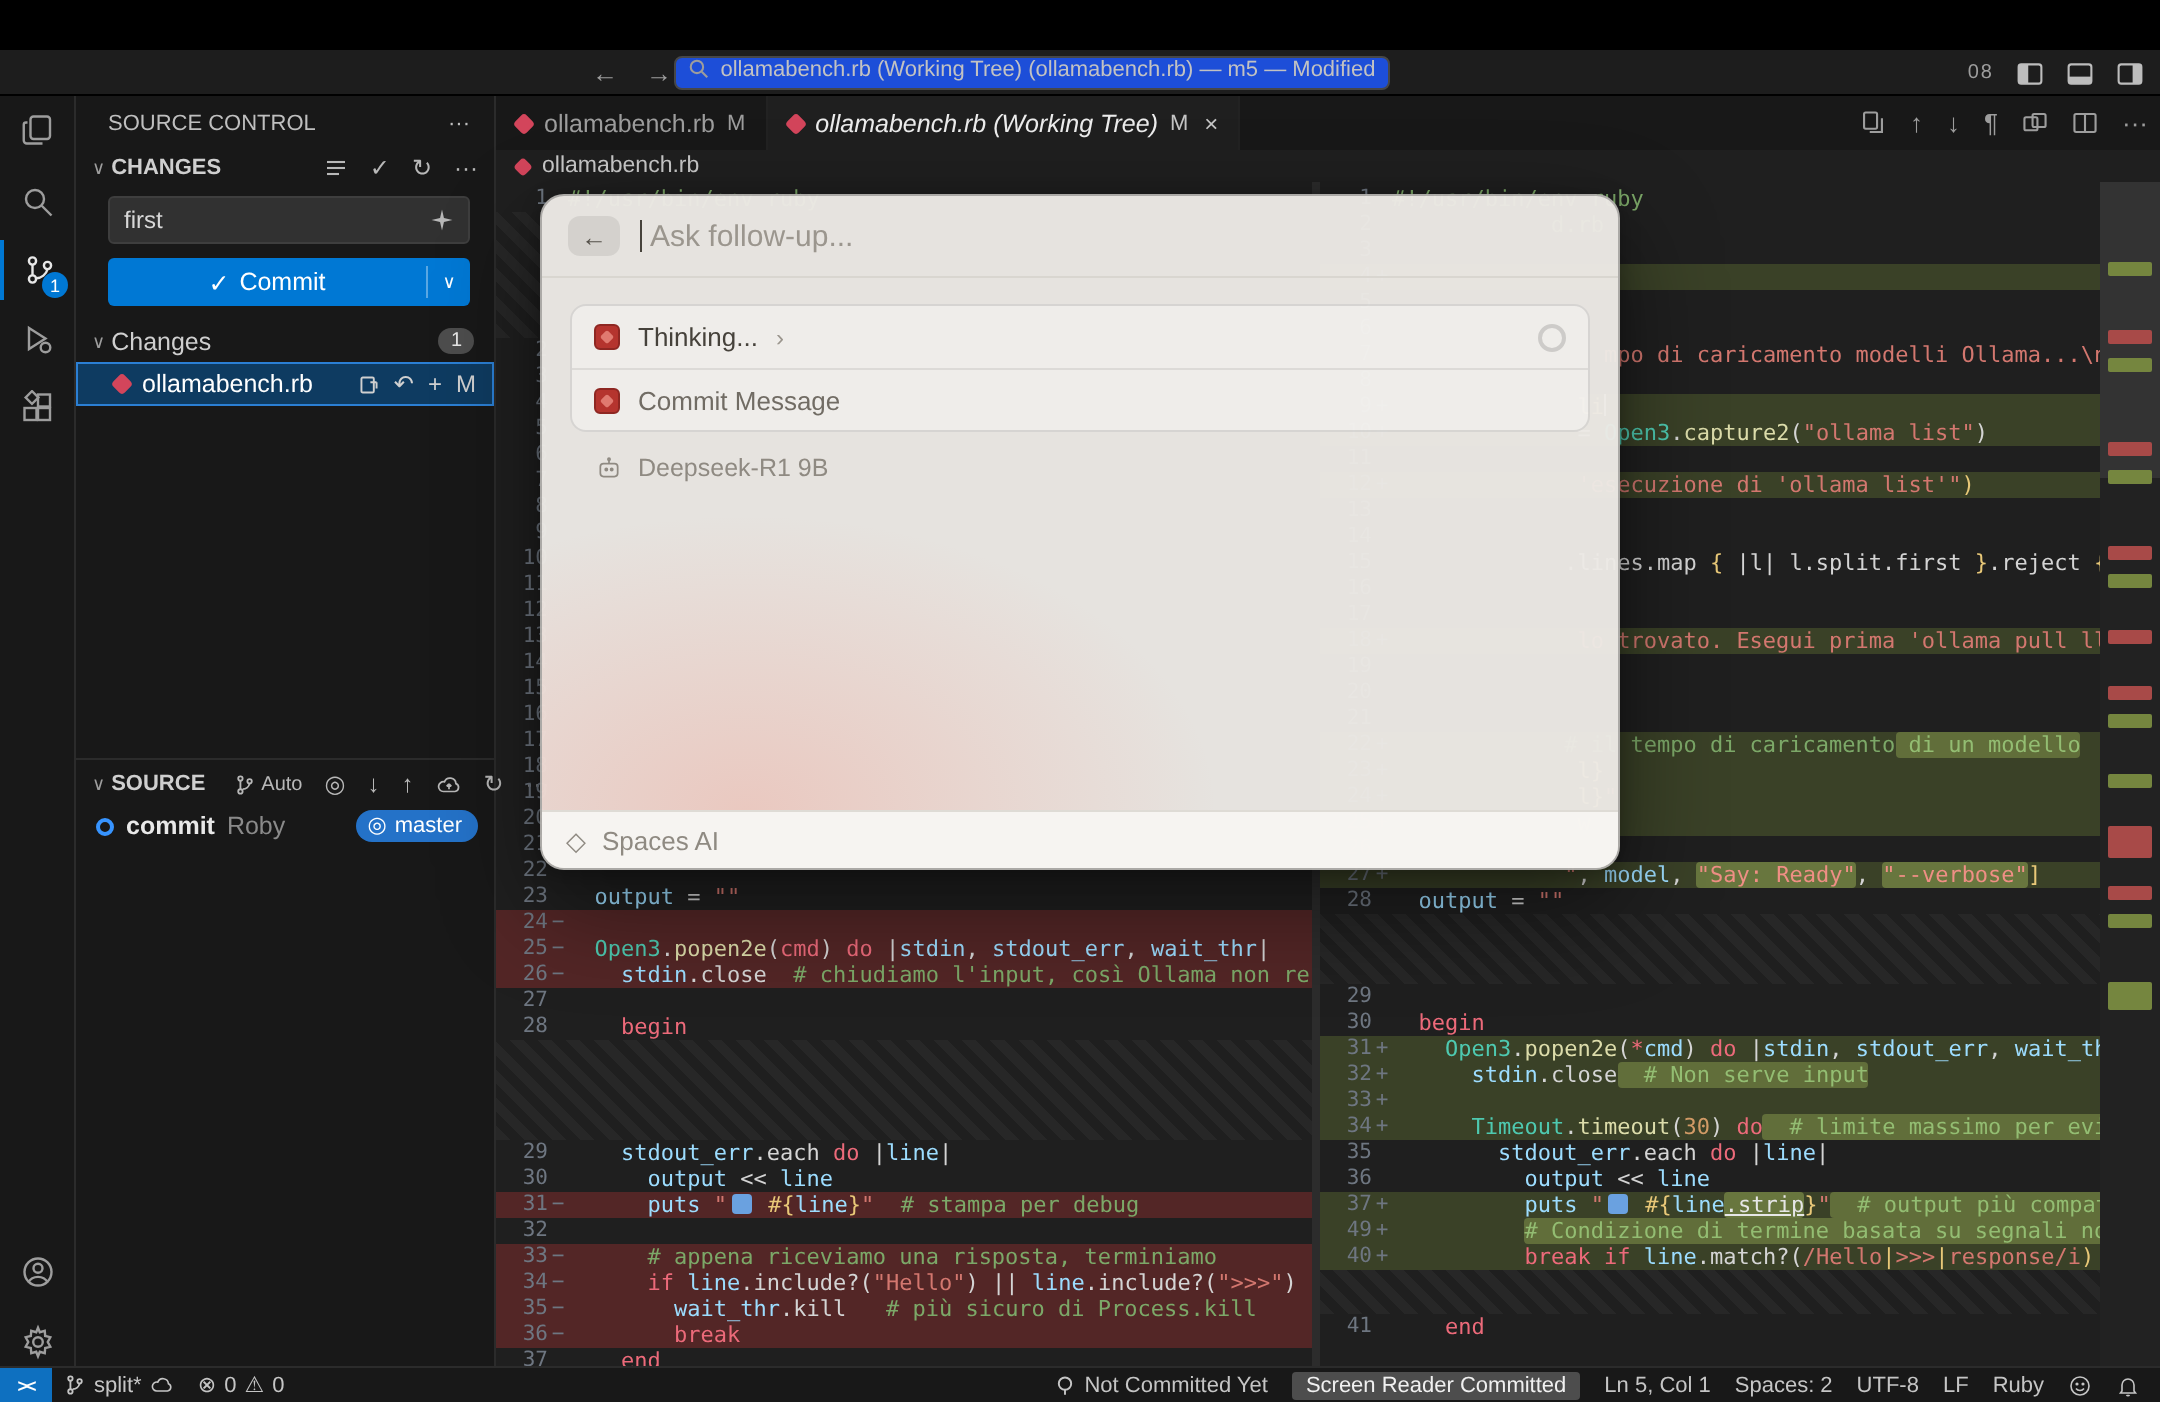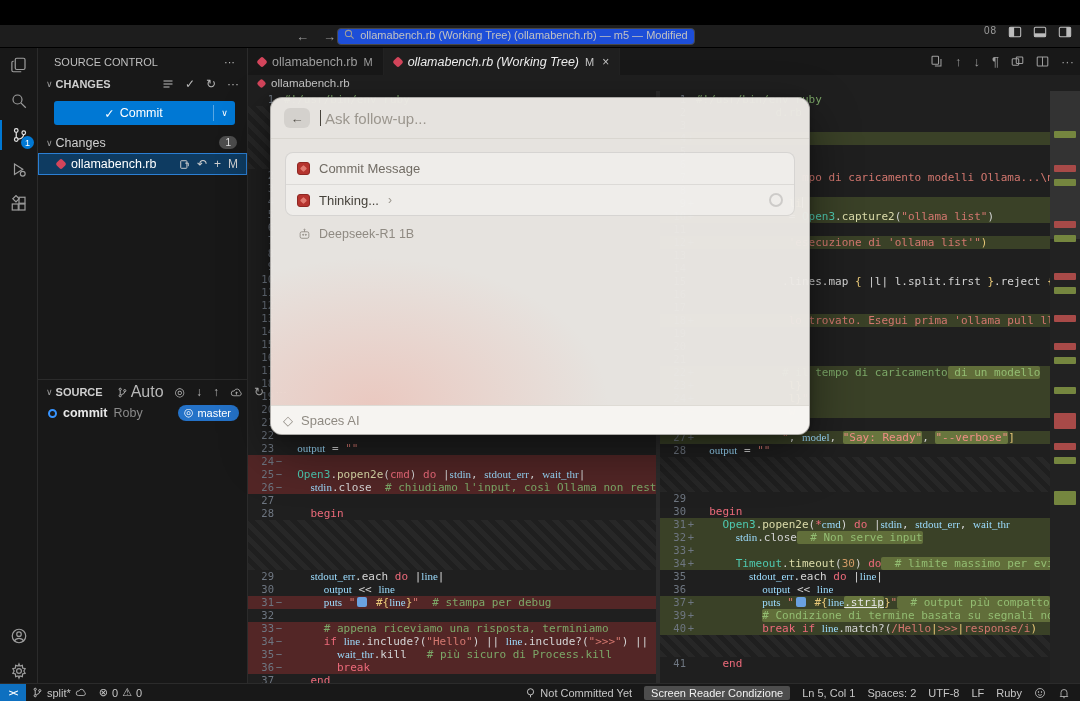--- a/index.html
+++ b/index.html
@@ -10,21 +10,21 @@
   
   .menubar { position:absolute; left:0; top:0; width:1080px; height:25px; background:#000; }
   .titlebar { position:absolute; left:0; top:25px; width:1080px; height:23px; background:#1d1d1d;
               border-bottom:1px solid #000; display:flex; align-items:center; }
   .nav-arrows { position:absolute; left:296px; top:0; height:23px; display:flex; gap:14px; align-items:center;
                 color:#9d9d9d; font-size:13px; }
   .searchbox { position:absolute; left:337px; top:3px; width:358px; height:17px; background:#1d4ed8;
                border:1px solid #474747; border-radius:4px; display:flex; align-items:flex-start; justify-content:center;
                gap:5px; font-size:11px; color:#c2c2c2; }
   .searchbox svg { flex:none; }
-  .tb-right { position:absolute; right:8px; top:0; height:23px; display:flex; gap:11px; color:#9d9d9d; }
+  .tb-right { position:absolute; right:8px; top:0; height:23px; display:flex; gap:11px; align-items:center; color:#9d9d9d; }
   .tb-badge { font-size:10px; color:#9d9d9d; letter-spacing:1px; }
 
   
   .main { position:absolute; left:0; top:48px; width:1080px; height:635px; display:flex; }
   .activitybar { width:38px; background:#181818; border-right:1px solid #2b2b2b; position:relative; }
   .ab-icon { position:absolute; left:0; width:38px; height:30px; display:flex; align-items:center; justify-content:center; }
   .ab-icon.active { border-left:2px solid #0078d4; }
   .ab-badge { position:absolute; right:4px; bottom:1px; width:13px; height:13px; border-radius:50%;
               background:#0078d4; color:#fff; font-size:9px; display:flex; align-items:center; justify-content:center; }
 
@@ -85,21 +85,21 @@
   .mm-mark.g { background:#75863f; }
   .mm-mark.r { background:#a84a48; }
 
   .crow { display:flex; height:13px; line-height:13px; white-space:pre; }
   .crow.add { background:rgba(134,164,60,0.26); }
   .crow.del { background:rgba(205,55,55,0.30); }
   .filler { width:100%; background:repeating-linear-gradient(45deg, #272727 0 5px, #1f1f1f 5px 10px); }
   .ln { flex:none; width:26px; text-align:right; color:#6e7681; font-size:10.5px; }
   .lsign { flex:none; width:10px; color:#6e7681; font-size:10.5px; text-align:center; }
   .code { flex:1; overflow:hidden; }
-  .tk-p { color:#d4d4d4; } .tk-v { color:#9cdcfe;font-family:Liberation Serif, serif; } .tk-k { color:#ec6a7a; } .tk-s { color:#d3776f; }
+  .tk-p { color:#d4d4d4; } .tk-v { color:#9cdcfe; } .tk-k { color:#ec6a7a; } .tk-s { color:#d3776f; }
   .tk-c { color:#7ca868; } .tk-t { color:#4ec9b0; } .tk-m { color:#dcdcaa; } .tk-y { color:#e8c878; }
   .tk-n2 { color:#d19a66; }
   .tk-hi { color:#e6e6e6; background:rgba(180,205,100,0.38); border-radius:2px;text-decoration:underline; }
   .tk-shi { color:#ef8f85; background:rgba(180,205,100,0.38); border-radius:2px; }
   .tk-chi { color:#93bd72; background:rgba(180,205,100,0.32); border-radius:2px; }
   .tk-e { display:inline-block; width:10px; height:10px; background:#6aa1e0; border-radius:2px; vertical-align:-1px; margin:0 2px; }
   .caret { display:inline-block; width:1.5px; height:11px; background:#ececec; vertical-align:-1px; }
 
   
   .statusbar { position:absolute; left:0; top:683px; width:1080px; height:18px; background:#181818;
@@ -245,20 +245,27 @@
           <svg width="12" height="12" viewBox="0 0 16 16" stroke="#b8b8b8" stroke-width="1.4">
               <line x1="2" y1="4" x2="14" y2="4"></line>
               <line x1="2" y1="8" x2="14" y2="8"></line>
               <line x1="2" y1="12" x2="10" y2="12"></line>
             </svg>
         </span>
         <span class="hdr-ico">✓</span>
         <span class="hdr-ico">↻</span>
         <span class="hdr-ico">···</span>
       </div>
+      <div class="commit-input">
+        <span>first</span>
+        <span class="spacer"></span>
+        <svg width="12" height="12" viewBox="0 0 16 16" fill="#b8b8b8">
+            <path d="M8 1 L9.3 6.7 L15 8 L9.3 9.3 L8 15 L6.7 9.3 L1 8 L6.7 6.7 Z"></path>
+          </svg>
+      </div>
       <div class="commit-btn">
         <span class="label">
           <span>✓</span>
           <span>Commit</span>
         </span>
         <span class="dd">∨</span>
       </div>
       <div class="changes-row">
         <span class="chev">∨</span>
         <span>Changes</span>
@@ -283,21 +290,21 @@
           <span class="chev">∨</span>
           <span>SOURCE</span>
           <span class="spacer"></span>
           <span class="hdr-ico" style="gap:3px">
             <svg width="11" height="11" viewBox="0 0 24 24" fill="none" stroke="#b8b8b8" stroke-width="2">
                 <circle cx="7" cy="5" r="2.4"></circle>
                 <circle cx="7" cy="19" r="2.4"></circle>
                 <circle cx="17" cy="8" r="2.4"></circle>
                 <path d="M7 7.5 V16.5 M17 10.5 a8 8 0 0 1 -7.5 6"></path>
               </svg>
-            <span style="font-size:16px">Auto</span>
+            <span style="font-size:10px">Auto</span>
           </span>
           <span class="hdr-ico">◎</span>
           <span class="hdr-ico">↓</span>
           <span class="hdr-ico">↑</span>
           <span class="hdr-ico">
             <svg width="13" height="13" viewBox="0 0 24 24" fill="none" stroke="#b8b8b8" stroke-width="1.6">
                 <path d="M7 18 a4.5 4.5 0 1 1 .8 -8.9 a5.5 5.5 0 0 1 10.6 1.6 a3.8 3.8 0 0 1 -.9 7.3 H7"></path>
                 <path d="M12 16 V11 M12 11 l-2.2 2.2 M12 11 l2.2 2.2"></path>
               </svg>
           </span>
@@ -427,21 +434,21 @@
             <div class="filler" style="height: 35px;"></div>
             <div class="crow"><span class="ln">29</span><span class="lsign"></span><span class="code"></span></div>
             <div class="crow"><span class="ln">30</span><span class="lsign"></span><span class="code"><span class="tk-p">  </span><span class="tk-k">begin</span></span></div>
             <div class="crow add"><span class="ln">31</span><span class="lsign">+</span><span class="code"><span class="tk-p">    </span><span class="tk-t">Open3</span><span class="tk-p">.</span><span class="tk-m">popen2e</span><span class="tk-p">(</span><span class="tk-k">*</span><span class="tk-v">cmd</span><span class="tk-p">) </span><span class="tk-k">do</span><span class="tk-p"> |</span><span class="tk-v">stdin</span><span class="tk-p">, </span><span class="tk-v">stdout_err</span><span class="tk-p">, </span><span class="tk-v">wait_thr</span></span></div>
             <div class="crow add"><span class="ln">32</span><span class="lsign">+</span><span class="code"><span class="tk-p">      </span><span class="tk-v">stdin</span><span class="tk-p">.close</span><span class="tk-chi">  # Non serve input</span></span></div>
             <div class="crow add"><span class="ln">33</span><span class="lsign">+</span><span class="code"></span></div>
             <div class="crow add"><span class="ln">34</span><span class="lsign">+</span><span class="code"><span class="tk-p">      </span><span class="tk-t">Timeout</span><span class="tk-p">.</span><span class="tk-m">timeout</span><span class="tk-p">(</span><span class="tk-n2">30</span><span class="tk-p">) </span><span class="tk-k">do</span><span class="tk-chi">  # limite massimo per evitare freeze</span></span></div>
             <div class="crow"><span class="ln">35</span><span class="lsign"></span><span class="code"><span class="tk-p">        </span><span class="tk-v">stdout_err</span><span class="tk-p">.each </span><span class="tk-k">do</span><span class="tk-p"> |</span><span class="tk-v">line</span><span class="tk-p">|</span></span></div>
             <div class="crow"><span class="ln">36</span><span class="lsign"></span><span class="code"><span class="tk-p">          </span><span class="tk-v">output</span><span class="tk-p"> &lt;&lt; </span><span class="tk-v">line</span></span></div>
             <div class="crow add"><span class="ln">37</span><span class="lsign">+</span><span class="code"><span class="tk-p">          </span><span class="tk-v">puts</span><span class="tk-p"> </span><span class="tk-s">"</span><span class="tk-e"></span><span class="tk-s"> </span><span class="tk-y">#{</span><span class="tk-v">line</span><span class="tk-hi">.strip</span><span class="tk-y">}</span><span class="tk-s">"</span><span class="tk-chi">  # output più compatto</span></span></div>
-            <div class="crow add"><span class="ln">39</span><span class="lsign">+</span><span class="code"><span class="tk-p">          </span><span class="tk-chi"># Condizione di termine basata su segnali noti</span></span></div>
+            <div class="crow add"><span class="ln">49</span><span class="lsign">+</span><span class="code"><span class="tk-p">          </span><span class="tk-chi"># Condizione di termine basata su segnali noti</span></span></div>
             <div class="crow add"><span class="ln">40</span><span class="lsign">+</span><span class="code"><span class="tk-p">          </span><span class="tk-k">break</span><span class="tk-p"> </span><span class="tk-k">if</span><span class="tk-p"> </span><span class="tk-v">line</span><span class="tk-p">.match?(</span><span class="tk-s">/Hello</span><span class="tk-y">|</span><span class="tk-s">&gt;&gt;&gt;</span><span class="tk-y">|</span><span class="tk-s">response/i</span><span class="tk-y">)</span></span></div>
             <div class="filler" style="height: 22px;"></div>
             <div class="crow"><span class="ln">41</span><span class="lsign"></span><span class="code"><span class="tk-p">    </span><span class="tk-k">end</span></span></div>
           </div>
         <div class="minimap" id="minimap">
           <div class="mm-slider"></div>
         <div class="mm-mark g" style="top: 40px;"></div>
             <div class="mm-mark r" style="top: 74px;"></div>
             <div class="mm-mark g" style="top: 88px;"></div>
             <div class="mm-mark r" style="top: 130px;"></div>
@@ -482,21 +489,21 @@
       <span>0</span>
     </div>
     <div class="sb-right">
       <div class="sb-item">
         <svg width="11" height="11" viewBox="0 0 16 16" fill="none" stroke="#c5c5c5" stroke-width="1.4">
             <circle cx="8" cy="7" r="4.5"></circle>
             <line x1="8" y1="11.5" x2="8" y2="15"></line>
           </svg>
         <span>Not Committed Yet</span>
       </div>
-      <span class="sb-box">Screen Reader Condizione</span>
+      <span class="sb-box">Screen Reader Committed</span>
       <div class="sb-item">
           <span>Ln 5, Col 1</span>
         </div>
       <div class="sb-item">
           <span>Spaces: 2</span>
         </div>
       <div class="sb-item">
           <span>UTF-8</span>
         </div>
       <div class="sb-item">
@@ -529,40 +536,40 @@
           <span>←</span>
         </span>
       <span class="ov-caret"></span>
       <span class="ov-placeholder">Ask follow-up...</span>
     </div>
     <div class="ov-card">
       <div class="ov-row">
         <span class="ov-gem">
             <i></i>
           </span>
-        <span class="label1">Commit Message</span>
+        <span class="label2">Thinking...</span>
+        <span class="ov-chevron">›</span>
+        <span class="ov-spinner"></span>
       </div>
       <div class="ov-row">
         <span class="ov-gem">
             <i></i>
           </span>
-        <span class="label2">Thinking...</span>
-        <span class="ov-chevron">›</span>
-        <span class="ov-spinner"></span>
+        <span class="label1">Commit Message</span>
       </div>
     </div>
     <div class="ov-model">
       <svg width="13" height="13" viewBox="0 0 24 24" fill="none" stroke="#8f8a82" stroke-width="1.6">
           <rect x="4" y="7" width="16" height="12" rx="3"></rect>
           <circle cx="9.5" cy="12.5" r="1" fill="#8f8a82"></circle>
           <circle cx="14.5" cy="12.5" r="1" fill="#8f8a82"></circle>
           <line x1="12" y1="7" x2="12" y2="4"></line>
           <circle cx="12" cy="3" r="1"></circle>
         </svg>
-      <span>Deepseek-R1 1B</span>
+      <span>Deepseek-R1 9B</span>
     </div>
     <div class="ov-footer">
       <div class="ov-qai">
         <span>◇</span>
         <span>Spaces AI</span>
       </div>
     </div>
   </div>
 
 </div>

